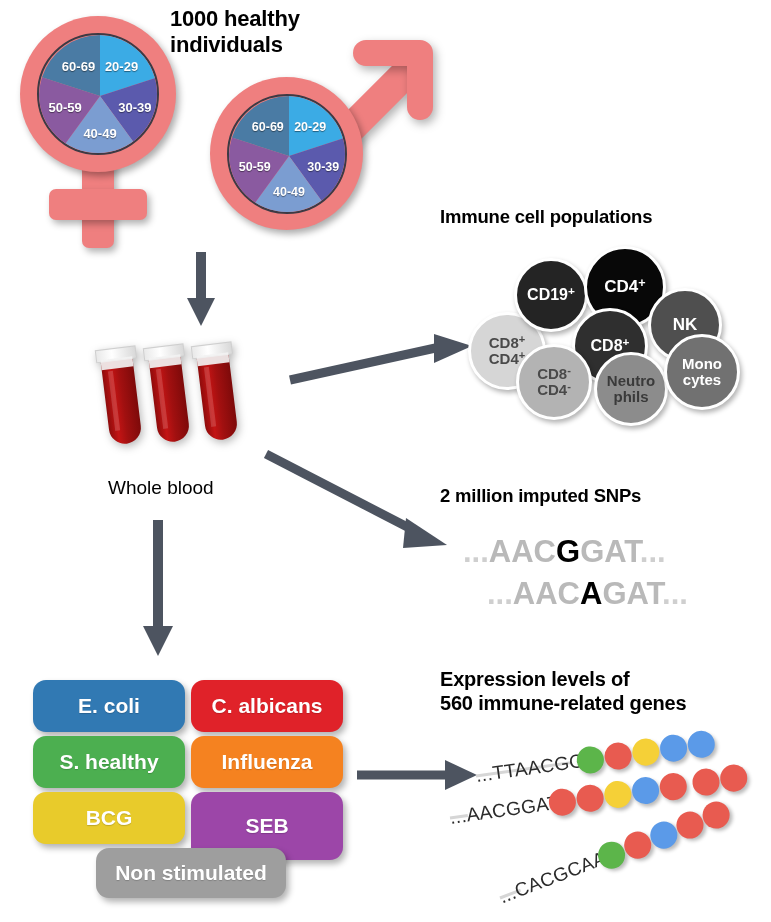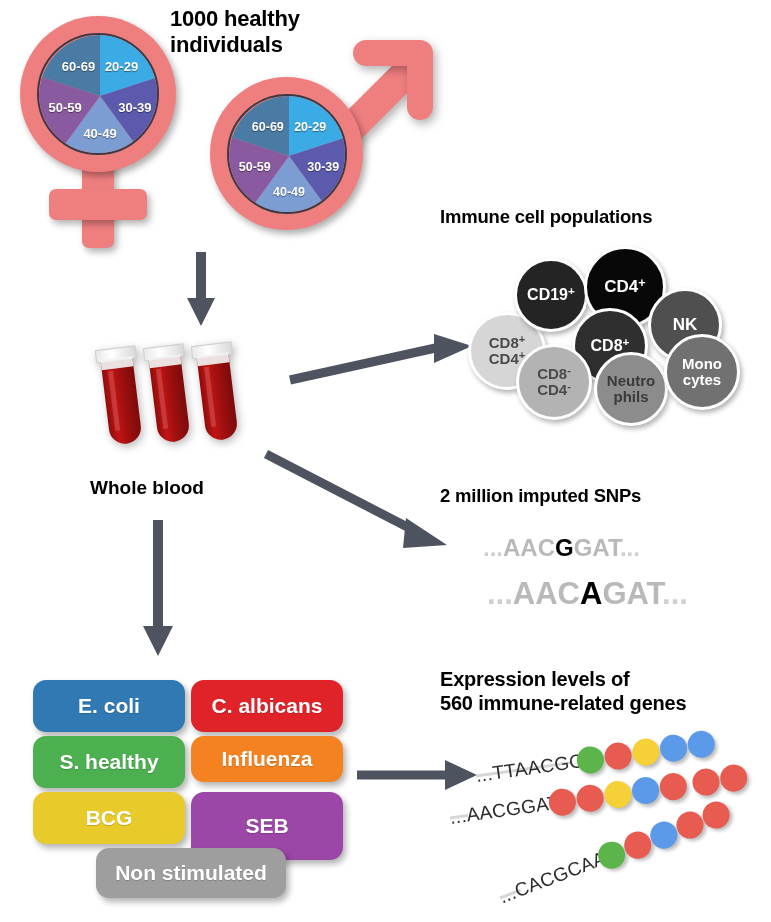--- a/index.html
+++ b/index.html
@@ -38,22 +38,23 @@
   }
   .pie-label{
     position:absolute;color:#ffffff;font-weight:bold;
     text-shadow:0 1px 1px rgba(0,0,0,0.45);
     white-space:nowrap;transform:translate(-50%,-50%);
   }
 
   
   .arrow-svg{position:absolute;overflow:visible;}
   .lbl-blood{
-    position:absolute;font-weight:bold;font-size:19px;color:#000;
+    position:absolute;font-weight:normal;font-size:19px;color:#000;
     white-space:nowrap;
+    margin-left:18px;
   }
 
   
   .cell{
     position:absolute;border-radius:50%;
     border:3px solid #ffffff;
     box-sizing:border-box;
     display:flex;align-items:center;justify-content:center;
     text-align:center;font-weight:bold;line-height:1.04;
     box-shadow:2px 3px 5px rgba(0,0,0,0.30);
@@ -273,39 +274,39 @@
     <div class="cell" style="left:204px;top:94px;width:76px;height:76px;background:#717171;color:#ffffff;font-size:15px;">
       <div>
         <span>Mono</span>
         <span>cytes</span>
       </div>
     </div>
   </div>
 
   <div class="heading" id="title-snps">2 million imputed SNPs</div>
 
-  <div class="snp-row" style="left:483px;top:534px;font-size:24px;">
+  <div class="snp-row" style="left:463px;top:534px;font-size:31px;">
     <span class="snp-dots">...</span><span class="snp-dim">AAC</span><span class="snp-hot">G</span><span class="snp-dim">GAT</span><span class="snp-dots">...</span>
   </div>
 
   <div class="snp-row" style="left:487px;top:576px;font-size:31px;">
     <span class="snp-dots">...</span><span class="snp-dim">AAC</span><span class="snp-hot">A</span><span class="snp-dim">GAT</span><span class="snp-dots">...</span>
   </div>
 
   <div class="abs" style="left:30px;top:678px;width:320px;height:220px;">
     <div class="stim" style="left:3px;top:2px;width:152px;height:52px;background:#3179b3;">
       <span>E. coli</span>
     </div>
     <div class="stim" style="left:161px;top:2px;width:152px;height:52px;background:#e02229;">
       <span>C. albicans</span>
     </div>
     <div class="stim" style="left:3px;top:58px;width:152px;height:52px;background:#4caf50;">
       <span>S. healthy</span>
     </div>
-    <div class="stim" style="left:161px;top:58px;width:152px;height:46px;background:#f58220;">
+    <div class="stim" style="left:161px;top:58px;width:152px;height:52px;background:#f58220;">
       <span>Influenza</span>
     </div>
     <div class="stim" style="left:3px;top:114px;width:152px;height:52px;background:#e8cb2b;">
       <span>BCG</span>
     </div>
     <div class="stim" style="left:161px;top:114px;width:152px;height:68px;background:#9c46a8;">
       <span>SEB</span>
     </div>
     <div class="stim" style="left:66px;top:170px;width:190px;height:50px;background:#9e9e9e;border-radius:13px;">
       <span>Non stimulated</span>

